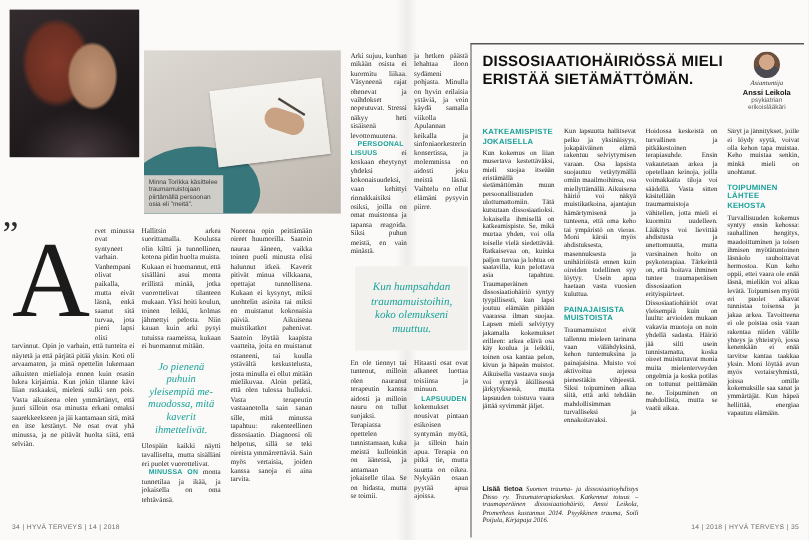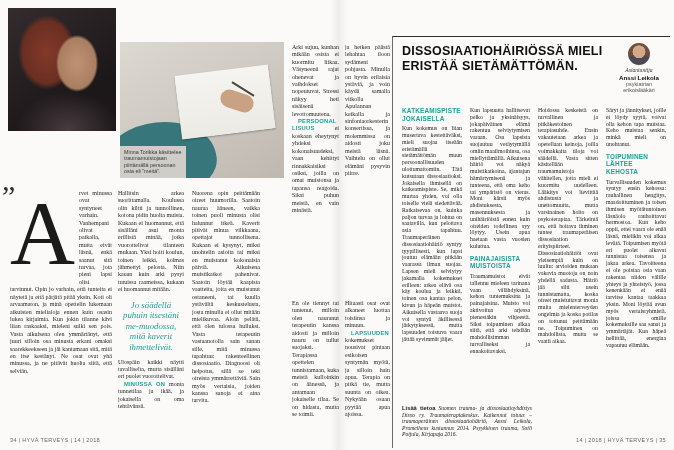--- a/index.html
+++ b/index.html
@@ -117,38 +117,39 @@
 
   <div class="openquote">”</div>
 
   <div class="col c1">
     <div class="dropcap">A</div>
     <p class="body">rvet minussa ovat syntyneet varhain. Vanhempani olivat paikalla, mutta eivät läsnä, enkä saanut sitä turvaa, jota pieni lapsi olisi tarvinnut. Opin jo varhain, että tunteita ei näytetä ja että pärjätä pitää yksin. Koti oli arvaamaton, ja minä opettelin lukemaan aikuisten mielialoja ennen kuin osasin lukea kirjaimia. Kun jokin tilanne kävi liian raskaaksi, mieleni sulki sen pois. Vasta aikuisena olen ymmärtänyt, että juuri silloin osa minusta erkani omaksi saarekkeekseen ja jäi kantamaan sitä, mitä en itse kestänyt. Ne osat ovat yhä minussa, ja ne pitävät huolta siitä, että selviän.</p>
   </div>
 
   <div class="col c2">
     <p class="body">Hallitsin arkea suorittamalla. Koulussa olin kiltti ja tunnollinen, kotona pidin huolta muista. Kukaan ei huomannut, että sisälläni asui monta erillistä minää, jotka vuorottelivat tilanteen mukaan. Yksi hoiti koulun, toinen leikki, kolmas jähmettyi pelosta. Niin kauan kuin arki pysyi tutuissa raameissa, kukaan ei huomannut mitään.</p>
-    <div class="pullquote">Jo säädellä puhuin itsestäni me-muodossa, mitä kaverit ihmettelivät.</div>
+    <div class="pullquote">Jo pienenä puhuin yleisempiä me-muodossa, mitä kaverit ihmettelivät.</div>
     <p class="body">Ulospäin kaikki näytti tavalliselta, mutta sisälläni eri puolet vuorottelivat.</p>
     <p class="body"><span class="lead">MINUSSA ON</span> <span>monta tunnetilaa ja ikää, ja jokaisella on oma tehtävänsä.</span></p>
   </div>
 
   <div class="col c3">
     <p class="body">Nuorena opin peittämään oireet huumorilla. Saatoin nauraa ääneen, vaikka toinen puoli minusta olisi halunnut itkeä. Kaverit pitivät minua vilkkaana, opettajat tunnollisena. Kukaan ei kysynyt, miksi unohtelin asioita tai miksi en muistanut kokonaisia päiviä. Aikuisena muistikatkot pahenivat. Saatoin löytää kaapista vaatteita, joita en muistanut ostaneeni, tai kuulla ystävältä keskustelusta, josta minulla ei ollut mitään mielikuvaa. Aloin pelätä, että olen tulossa hulluksi. Vasta terapeutin vastaanotolla sain sanan sille, mitä minussa tapahtuu: rakenteellinen dissosiaatio. Diagnoosi oli helpotus, sillä se teki oireista ymmärrettäviä. Sain myös vertaisia, joiden kanssa sanoja ei aina tarvita.</p>
   </div>
 
   <div class="col c4a">
     <p class="body">Arki sujuu, kunhan mikään osista ei kuormitu liikaa. Väsyneenä rajat ohenevat ja vaihdokset nopeutuvat. Stressi näkyy heti sisäisenä levottomuutena.</p>
     <p class="body"><span class="lead">PERSOONALLISUUS</span> <span>ei koskaan eheytynyt yhdeksi kokonaisuudeksi, vaan kehittyi rinnakkaisiksi osiksi, joilla on omat muistonsa ja tapansa reagoida. Siksi puhun meistä, en vain minästä.</span></p>
   </div>
 
   <div class="col c5a">
     <p class="body">ja hetken päästä lehahtaa iloon sydämeni pohjasta. Minulla on hyvin erilaisia ystäviä, ja voin käydä samalla viikolla Apulannan keikalla ja sinfoniaorkesterin konsertissa, ja molemmissa on aidosti joku meistä läsnä. Vaihtelu on ollut elämäni pysyvin piirre.</p>
   </div>
 
+  <div class="qbox">Kun humpsahdan traumamuistoihin, koko olemukseni muuttuu.</div>
 
   <div class="col c4b">
     <p class="body">En ole tiennyt tai tuntenut, milloin olen nauranut terapeutin kanssa aidosti ja milloin nauru on tullut suojaksi. Terapiassa opettelen tunnistamaan, kuka meistä kulloinkin on äänessä, ja antamaan jokaiselle tilaa. Se on hidasta, mutta se toimii.</p>
   </div>
 
   <div class="col c5b">
     <p class="body">Hitaasti osat ovat alkaneet luottaa toisiinsa ja minuun.</p>
     <p class="body"><span class="lead">LAPSUUDEN</span> <span>kokemukset nousivat pintaan esikoisen syntymän myötä, ja silloin hain apua. Terapia on pitkä tie, mutta suunta on oikea. Nykyään osaan pyytää apua ajoissa.</span></p>
   </div>
 

